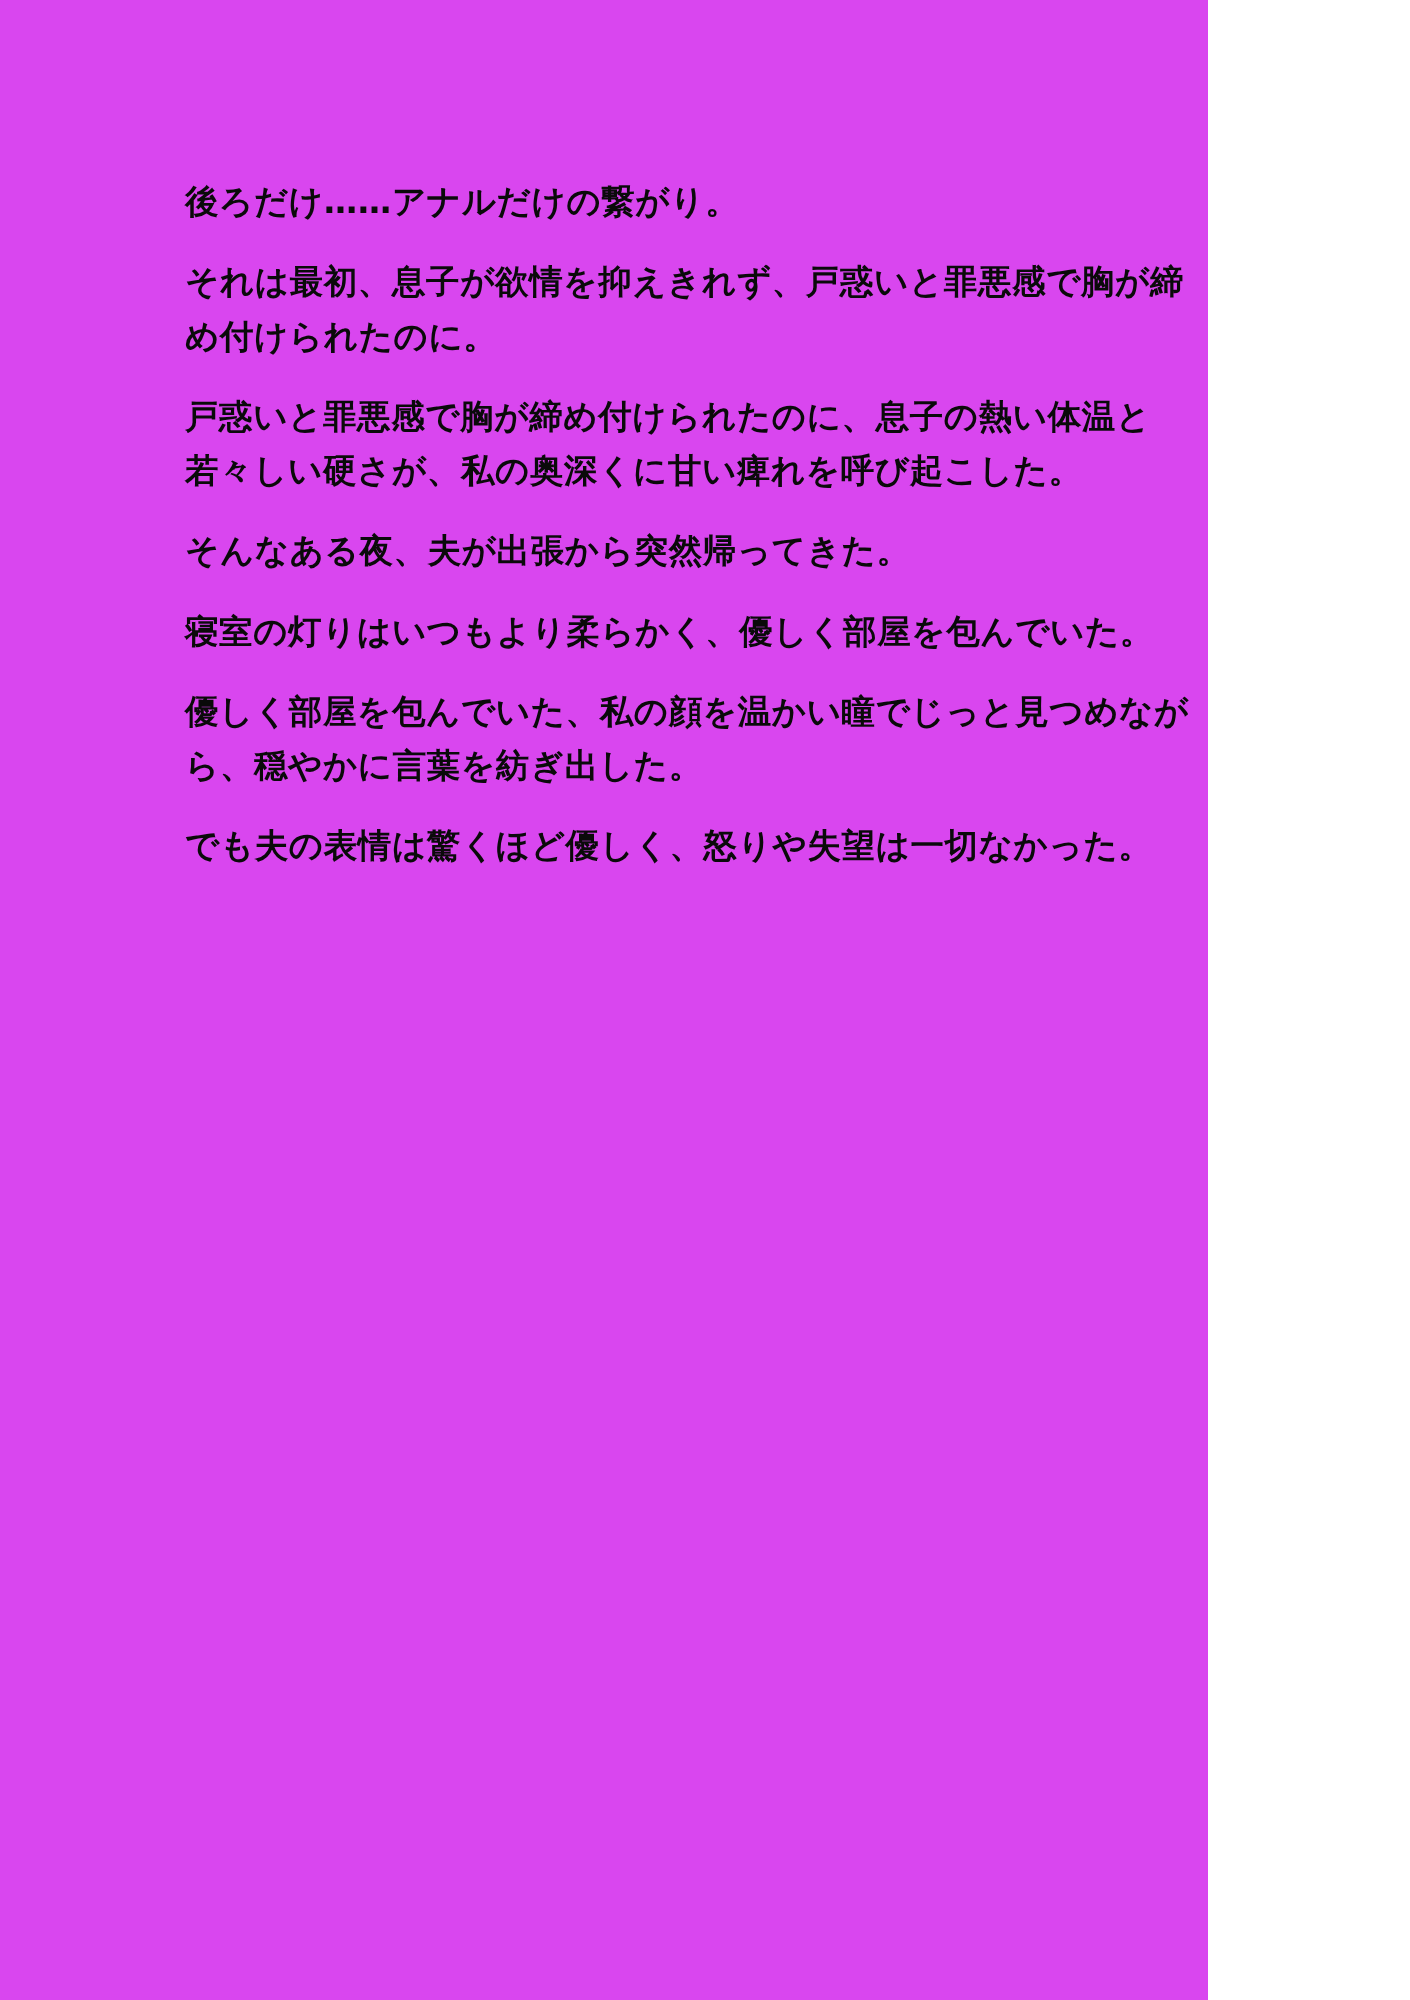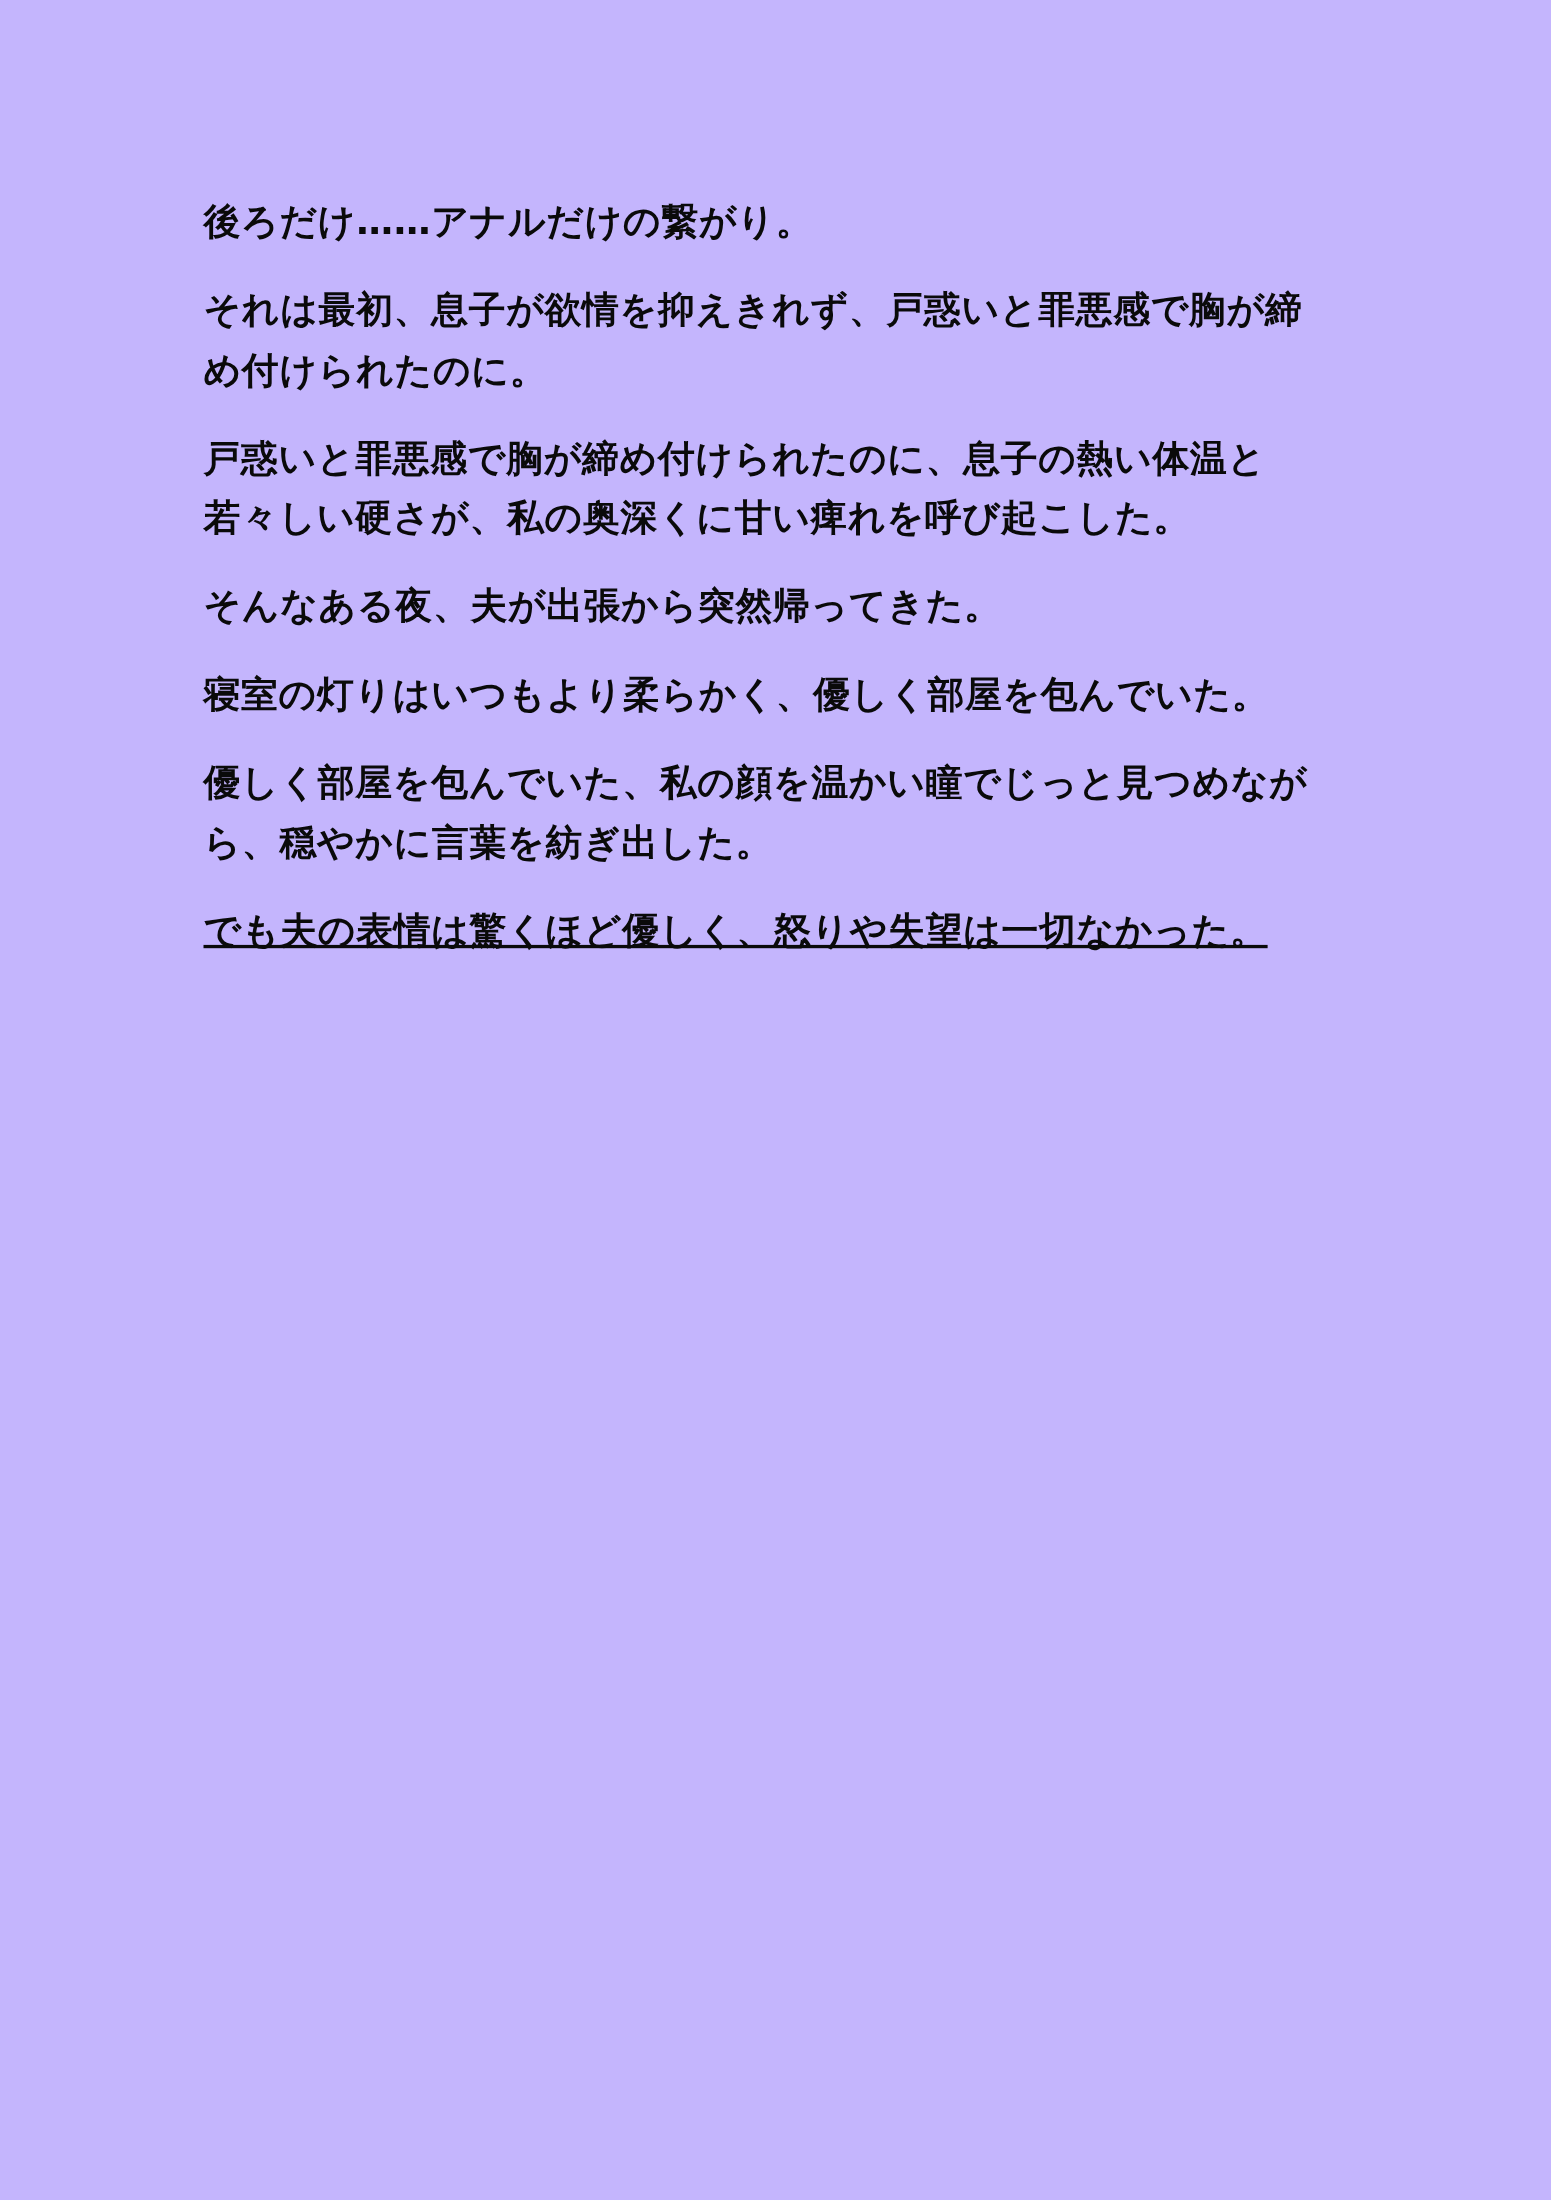--- a/index.html
+++ b/index.html
@@ -9,44 +9,43 @@
   }
   body {
     width: 1410px;
     height: 2000px;
     font-family: "DejaVu Sans", "Liberation Sans", sans-serif;
     color: #000000;
     overflow: hidden;
   }
   .page {
     position: relative;
-    width: 1410px;
+    width: 1208px;
     height: 2000px;
-    background: #c4b5fd;
+    background: #d946ef;
     box-sizing: border-box;
   }
   .content {
     position: absolute;
     left: 185px;
     top: 175px;
     width: 1020px;
   }
   .para {
     font-size: 33.5px;
     line-height: 1.62;
     letter-spacing: 0.6px;
     margin: 0 0 26px 0;
     font-weight: 600;
     color: #0a0a0a;
     text-align: left;
     word-break: break-all;
   }
   .para:last-child {
     margin-bottom: 0;
-    text-decoration: underline;
   }
   .para.indent {
     text-indent: 0;
   }
 </style>
 </head>
 <body>
 
 <div class="page">
   <div class="content">

